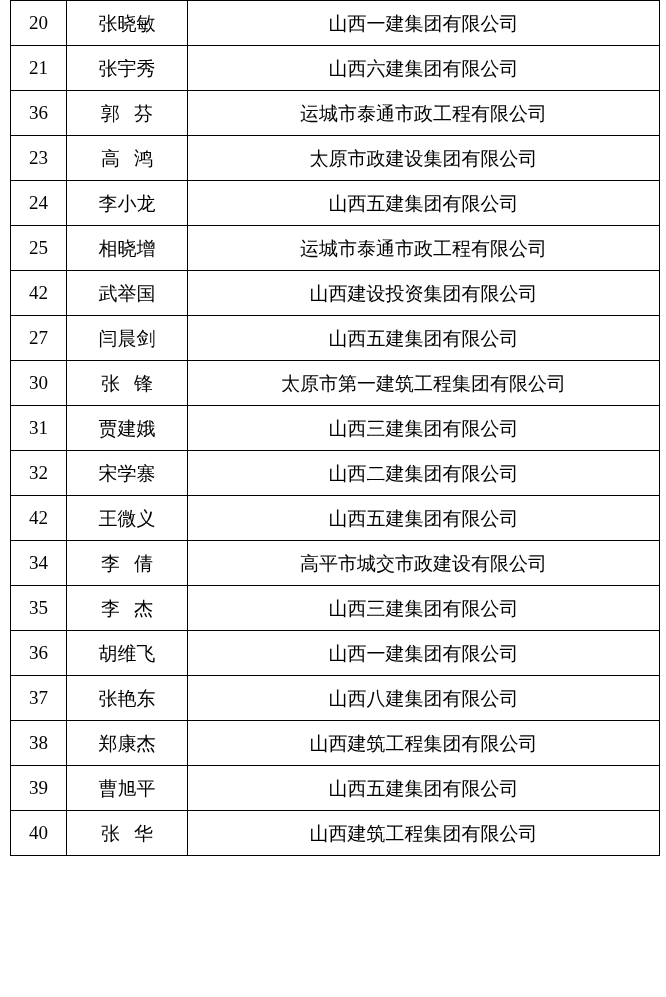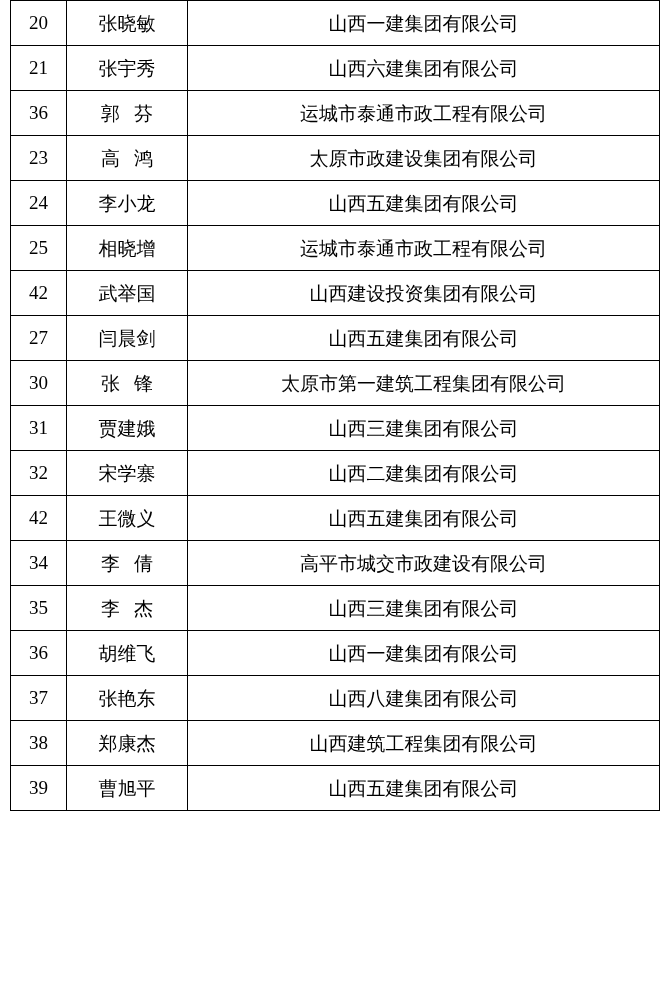--- a/index.html
+++ b/index.html
@@ -154,15 +154,20 @@
         <tr>
           <td class="col-index">38</td>
           <td class="col-name"><span class="name-plain">郑康杰</span></td>
           <td class="col-company">山西建筑工程集团有限公司</td>
         </tr>
         <tr>
           <td class="col-index">39</td>
           <td class="col-name"><span class="name-plain">曹旭平</span></td>
           <td class="col-company">山西五建集团有限公司</td>
         </tr>
+        <tr>
+          <td class="col-index">40</td>
+          <td class="col-name"><span class="name-spaced">张华</span></td>
+          <td class="col-company">山西建筑工程集团有限公司</td>
+        </tr>
       </tbody>
   </table>
 </div>
 
 </body></html>

